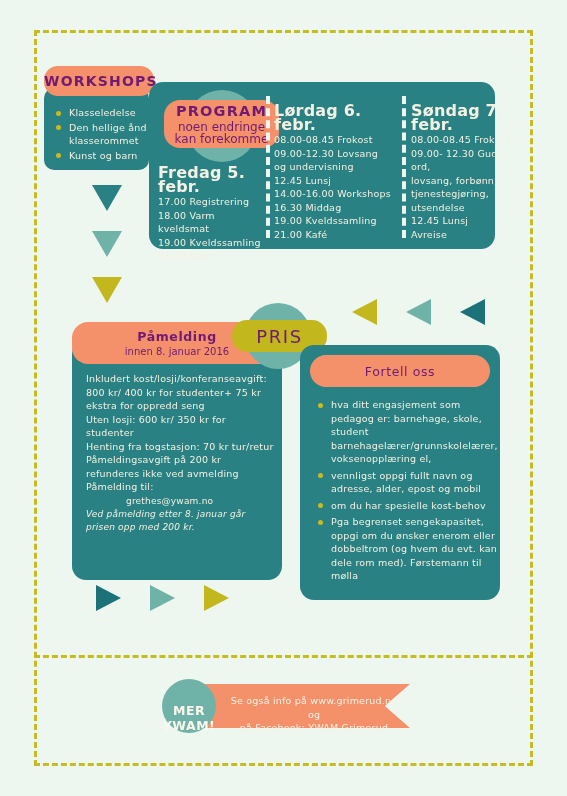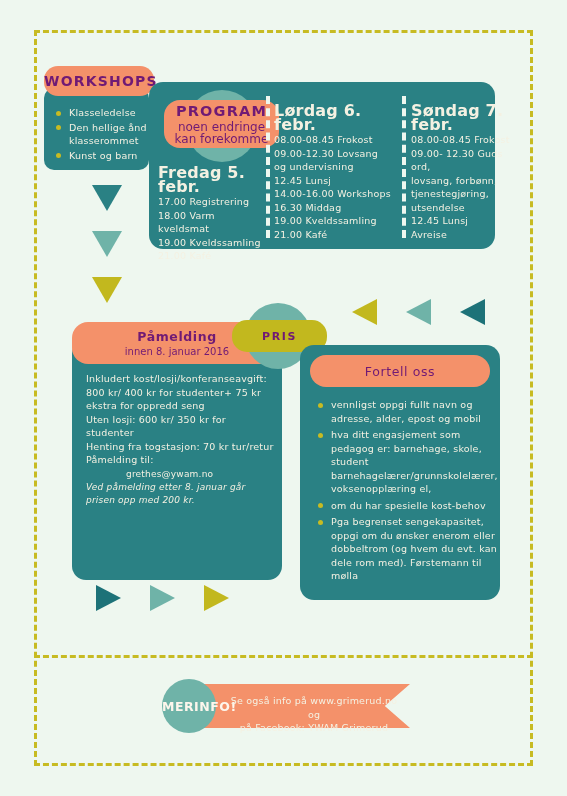--- a/index.html
+++ b/index.html
@@ -66,33 +66,33 @@
   #pam-badge{left:72px;top:322px;width:210px;height:42px;}
   #pam-badge .lbl{font-size:12.5px;font-weight:bold;letter-spacing:.6px;}
   #pam-badge .sub{font-size:10px;margin-top:2px;}
   #pam-body{position:absolute;left:86px;top:372px;width:190px;}
   #pam-body p{margin:0;}
   .email{font-size:9px;margin-left:40px;}
   .ital{font-style:italic;font-size:9px;line-height:12.5px;}
 
   #pris-circle{left:245px;top:303px;width:66px;height:66px;}
   #pris-badge{left:232px;top:320px;width:95px;height:32px;background:#c2b81e;border-radius:15px;}
-  #pris-badge .lbl{font-size:11px;font-weight:bold;letter-spacing:1.6px;}
+  #pris-badge .lbl{font-size:18px;font-weight:normal;letter-spacing:1.6px;}
 
   #fortell-panel{left:300px;top:345px;width:200px;height:255px;}
   #fortell-badge{left:310px;top:355px;width:180px;height:32px;}
   #fortell-badge .lbl{font-size:12.5px;font-weight:normal;letter-spacing:.6px;}
   #fortell-list{position:absolute;left:318px;top:398px;width:180px;}
 
   #mer-ribbon{
     position:absolute;left:200px;top:684px;width:210px;height:44px;background:#f4916a;
     clip-path:polygon(0 0,100% 0,88% 50%,100% 100%,0 100%);
   }
   #mer-circle{position:absolute;left:162px;top:679px;width:54px;height:54px;border-radius:50%;background:#6fb3a8;
-    display:flex;align-items:center;justify-content:flex-start;color:#fdf6ec;}
+    display:flex;flex-direction:column;align-items:center;justify-content:flex-end;color:#fdf6ec;}
   #mer-circle .l1,#mer-circle .l2{font-size:12.5px;font-weight:bold;letter-spacing:.5px;line-height:15px;}
   #mer-text{position:absolute;left:224px;top:694px;width:180px;text-align:center;}
 </style>
 </head>
 <body>
 
 <div class="frame"></div>
 <div class="frame-mid"></div>
 
 <div class="panel" id="workshops-panel"></div>
@@ -161,44 +161,45 @@
 
 <div class="panel" id="pam-panel"></div>
 <div class="badge" id="pam-badge">
   <span class="lbl">Påmelding</span>
   <span class="sub">innen 8. januar 2016</span>
 </div>
 <div class="txt" id="pam-body">
   <p>Inkludert kost/losji/konferanseavgift: 800 kr/ 400 kr for studenter+ 75 kr ekstra for oppredd seng</p>
   <p>Uten losji: 600 kr/ 350 kr for studenter</p>
   <p>Henting fra togstasjon: 70 kr tur/retur</p>
+  <p>Påmeldingsavgift på 200 kr refunderes ikke ved avmelding</p>
   <p>
     <span>Påmelding til:</span>
     <span class="email">grethes@ywam.no</span>
   </p>
   <p class="ital">Ved påmelding etter 8. januar går prisen opp med 200 kr.</p>
 </div>
 
 <div class="circle" id="pris-circle"></div>
 <div class="badge" id="pris-badge">
   <span class="lbl">PRIS</span>
 </div>
 
 <div class="panel" id="fortell-panel"></div>
 <div class="badge" id="fortell-badge">
   <span class="lbl">Fortell oss</span>
 </div>
 <ul class="bullets b2 txt" id="fortell-list">
+  <li><span>hva ditt engasjement som pedagog er: barnehage, skole, student barnehagelærer/grunnskolelærer, voksenopplæring el,</span></li>
   <li><span>vennligst oppgi fullt navn og adresse, alder, epost og mobil</span></li>
-  <li><span>hva ditt engasjement som pedagog er: barnehage, skole, student barnehagelærer/grunnskolelærer, voksenopplæring el,</span></li>
   <li><span>om du har spesielle kost-behov</span></li>
   <li><span>Pga begrenset sengekapasitet, oppgi om du ønsker enerom eller dobbeltrom (og hvem du evt. kan dele rom med).  Førstemann til mølla</span></li>
 </ul>
 
 <div id="mer-ribbon"></div>
 <div id="mer-circle">
   <span class="l1">MER</span>
-  <span class="l2">INFO!</span>
+  <span class="l2">YWAM!</span>
 </div>
 <div class="txt" id="mer-text">
   <div>Se også info på www.grimerud.no og</div>
   <div>på Facebook: YWAM Grimerud</div>
 </div>
 
 </body></html>

